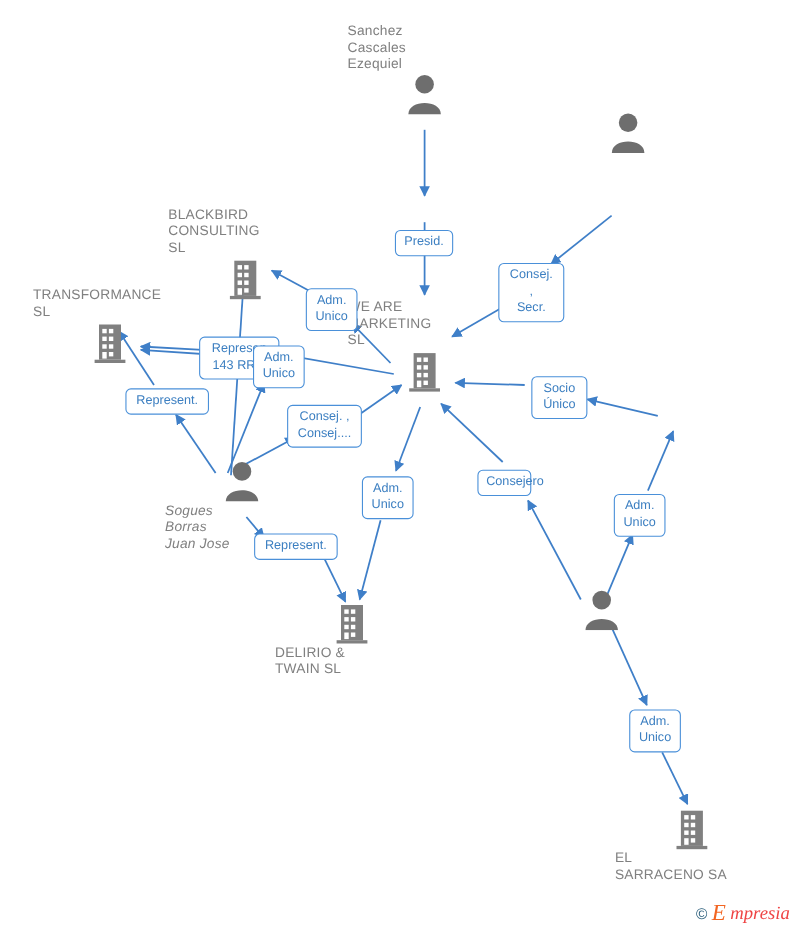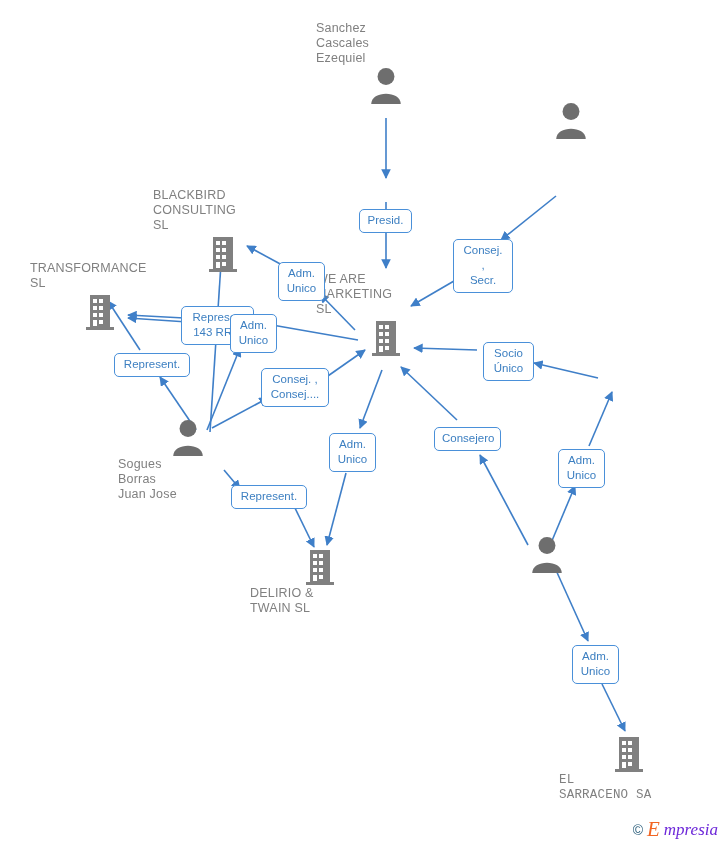--- a/index.html
+++ b/index.html
@@ -78,21 +78,21 @@
     font-size: 14px;
     color: #2c5f7c;
     font-family: "Liberation Sans", sans-serif;
   }
   .watermark .brand-e {
     color: #f26522;
     font-size: 21px;
     font-style: italic;
   }
   .watermark .brand-rest {
-    color: #6d28d9;
+    color: #ef4444;
     font-size: 17px;
     font-style: italic;
   }
 </style>
 </head>
 <body>
 
 <div id="canvas">
 
   <svg class="edges" viewBox="0 0 728 850">
@@ -217,21 +217,21 @@
           <rect x="16" y="13" width="4" height="4"></rect>
         <rect x="10" y="20" width="4" height="4"></rect>
           <rect x="16" y="20" width="4" height="4"></rect>
         <rect x="10" y="27" width="4" height="6"></rect>
           <rect x="16" y="27" width="4" height="4"></rect>
       </g>
     </svg>
   </div>
 
 
-  <div class="node person" style="left:188px; top:418px;">
+  <div class="node person" style="left:220px; top:418px;font-style:italic;">
     <svg class="node-icon" viewBox="0 0 32 36">
       <circle cx="16" cy="10" r="8" fill="#6e6e6e"></circle>
       <path d="M 2 36 C 2 23 30 23 30 36 Z" fill="#6e6e6e"></path>
     </svg>
     <div class="node-label">Sogues
 Borras
 Juan Jose</div>
   </div>
 
   <div class="node company" style="left:320px; top:548px;">
@@ -253,21 +253,21 @@
 TWAIN  SL</div>
   </div>
 
   <div class="node person" style="left:547px; top:535px;">
     <svg class="node-icon" viewBox="0 0 32 36">
       <circle cx="16" cy="10" r="8" fill="#6e6e6e"></circle>
       <path d="M 2 36 C 2 23 30 23 30 36 Z" fill="#6e6e6e"></path>
     </svg>
   </div>
 
-  <div class="node company" style="left:629px; top:735px;font-family:Liberation Mono, monospace;">
+  <div class="node company" style="left:629px; top:735px;">
     <svg class="node-icon" viewBox="0 0 34 38">
       <rect x="7" y="2" width="20" height="32" fill="#808080"></rect>
       <rect x="3" y="34" width="28" height="3" fill="#808080"></rect>
       <g fill="#ffffff">
         <rect x="10" y="6" width="4" height="4"></rect>
           <rect x="16" y="6" width="4" height="4"></rect>
         <rect x="10" y="13" width="4" height="4"></rect>
           <rect x="16" y="13" width="4" height="4"></rect>
         <rect x="10" y="20" width="4" height="4"></rect>
           <rect x="16" y="20" width="4" height="4"></rect>
@@ -286,21 +286,21 @@
 Unico</div>
   <div class="edge-label" style="left:181px; top:306px; width:73px;">Represen
 143 RRM</div>
   <div class="edge-label" style="left:230px; top:314px; width:47px;">Adm.
 Unico</div>
   <div class="edge-label" style="left:114px; top:353px; width:76px;">Represent.</div>
   <div class="edge-label" style="left:483px; top:342px; width:51px;">Socio
 Único</div>
   <div class="edge-label" style="left:261px; top:368px; width:68px;">Consej. ,
 Consej....</div>
-  <div class="edge-label" style="left:434px; top:427px; width:67px;">Consejero</div>
+  <div class="edge-label" style="left:434px; top:427px; width:49px;">Consejero</div>
   <div class="edge-label" style="left:329px; top:433px; width:47px;">Adm.
 Unico</div>
   <div class="edge-label" style="left:558px; top:449px; width:47px;">Adm.
 Unico</div>
   <div class="edge-label" style="left:231px; top:485px; width:76px;">Represent.</div>
   <div class="edge-label" style="left:572px; top:645px; width:47px;">Adm.
 Unico</div>
 
   <div class="watermark">
     <span class="copy">©</span>

